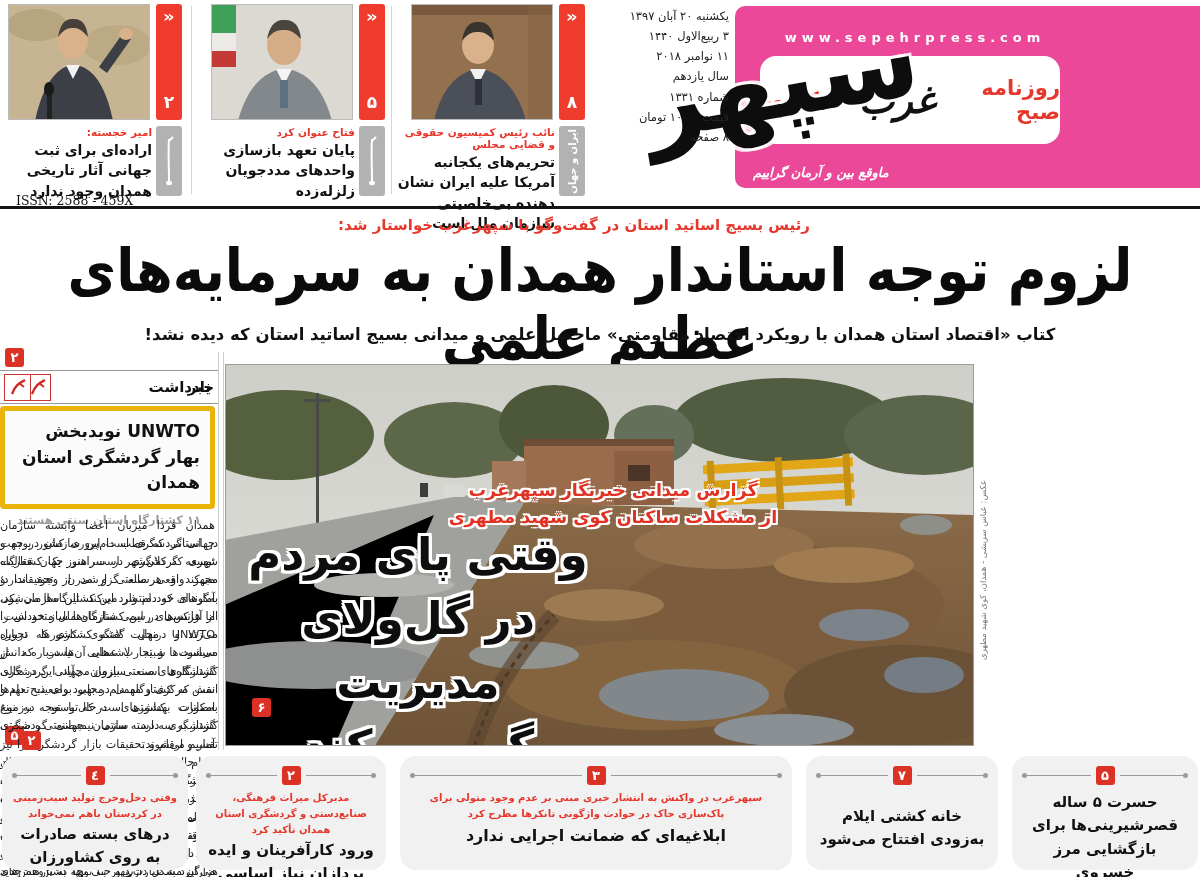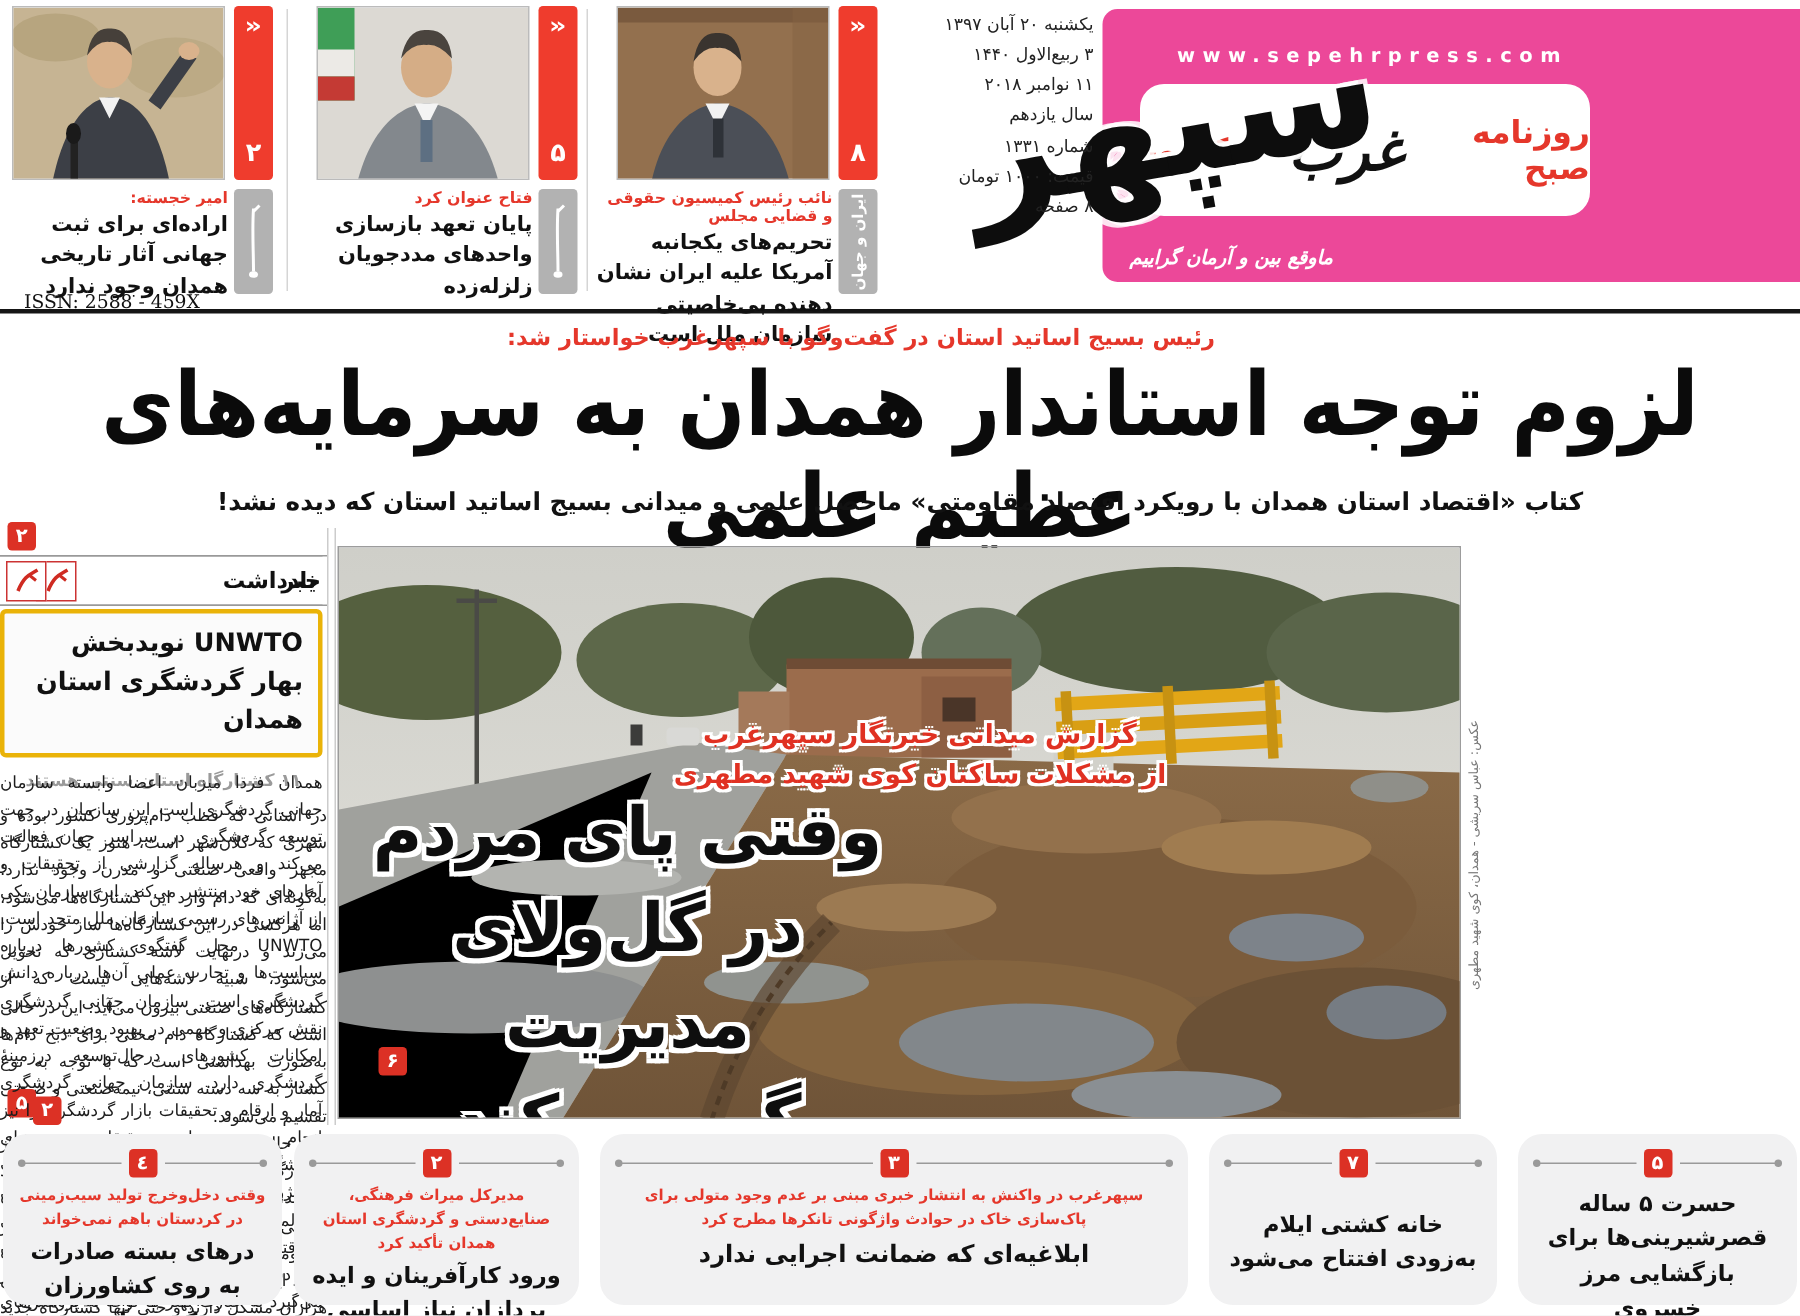--- a/index.html
+++ b/index.html
@@ -66,21 +66,21 @@
     display:flex; align-items:center; justify-content:center; border-radius:3px; }
 
   .news-col { position:absolute; top:406px; right:982px; left:0; width:218px; }
   .nc-kicker { text-align:center; color:#e5372b; font-size:12px; font-weight:bold; margin-top:6px; }
   .nc-title { text-align:center; color:#111; font-size:19px; font-weight:bold; line-height:1.35; margin-top:4px; }
   .nc-sub { text-align:center; color:#9a9a9a; font-size:11.5px; font-weight:bold; margin-top:6px; }
   .body-text { font-size:11.2px; color:#1c1c1c; line-height:1.63; text-align:justify;
     white-space:pre-line; margin-top:8px; }
 
   .note-col { position:absolute; top:406px; left:0; width:215px; }
-  .note-title { border:3px solid #eab308; background:#fbfbfb; border-radius:4px; padding:8px 10px;
+  .note-title { border:5px solid #eab308; background:#fbfbfb; border-radius:4px; padding:8px 10px;
     font-size:17px; font-weight:bold; color:#111; line-height:1.5; text-align:right; }
 
   
   .photo { position:absolute; top:364px; right:226px; width:749px; height:382px;
     border:1px solid #9c9c9c; overflow:hidden; }
   .photo svg { display:block; }
   .ph-kicker { position:absolute; top:112px; right:180px; width:360px; text-align:center;
     color:#e03122; font-size:17.5px; font-weight:bold; line-height:1.55;
     text-shadow:-2px -2px 0 #fff,2px -2px 0 #fff,-2px 2px 0 #fff,2px 2px 0 #fff,0 2px 0 #fff,0 -2px 0 #fff; }
   .ph-head { position:absolute; top:158px; right:370px; width:370px; text-align:center;

